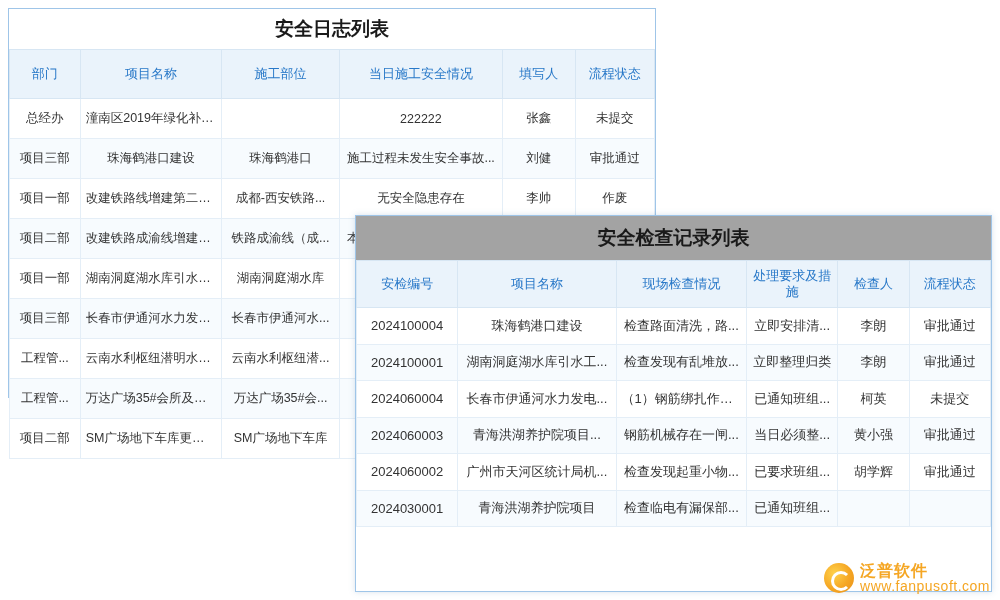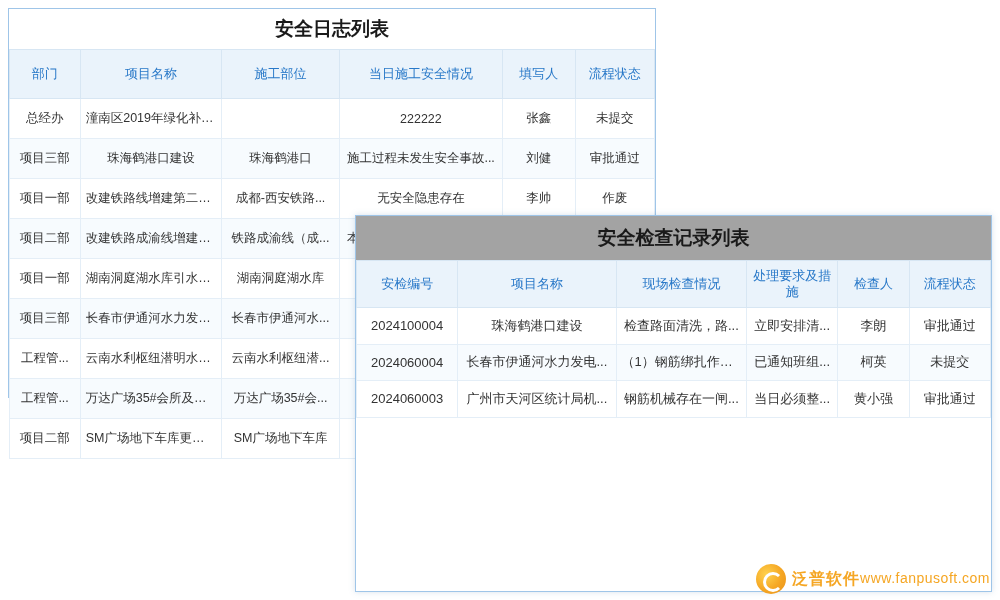--- a/index.html
+++ b/index.html
@@ -144,21 +144,21 @@
   }
   .wm-logo::after {
     content: "";
     position: absolute;
     left: 7px; top: 8px;
     width: 14px; height: 14px;
     border: 3px solid #ffffff;
     border-radius: 50%;
     border-right-color: transparent;
   }
-  .wm-text { display: flex; flex-direction: row; line-height: 1.05; }
+  .wm-text { display: flex; flex-direction: column; line-height: 1.05; }
   .wm-cn { font-size: 16px; font-weight: bold; color: #f5a623; letter-spacing: 1px; }
   .wm-en { font-size: 14px; color: #f5a623; letter-spacing: 0.5px; }
 </style>
 </head>
 <body>
 
 <div class="root">
 
   <div class="panel1">
     <div class="title-bar">安全日志列表</div>
@@ -282,34 +282,58 @@
       <tbody id="p2body">
           <tr>
             <td class="code">2024100004</td>
             <td class="link">珠海鹤港口建设</td>
             <td class="sit">检查路面清洗，路...</td>
             <td class="meas">立即安排清...</td>
             <td class="person">李朗</td>
             <td class="st-pass">审批通过</td>
           </tr>
           <tr>
+            <td class="code">2024100001</td>
+            <td class="link">湖南洞庭湖水库引水工...</td>
+            <td class="sit">检查发现有乱堆放...</td>
+            <td class="meas">立即整理归类</td>
+            <td class="person">李朗</td>
+            <td class="st-pass">审批通过</td>
+          </tr>
+          <tr>
             <td class="code">2024060004</td>
             <td class="link">长春市伊通河水力发电...</td>
             <td class="sit">（1）钢筋绑扎作业...</td>
             <td class="meas">已通知班组...</td>
             <td class="person">柯英</td>
             <td class="st-none">未提交</td>
           </tr>
           <tr>
             <td class="code">2024060003</td>
-            <td class="link">广州市天河区统计局机...</td>
+            <td class="link">青海洪湖养护院项目...</td>
             <td class="sit">钢筋机械存在一闸...</td>
             <td class="meas">当日必须整...</td>
             <td class="person">黄小强</td>
             <td class="st-pass">审批通过</td>
+          </tr>
+          <tr>
+            <td class="code">2024060002</td>
+            <td class="link">广州市天河区统计局机...</td>
+            <td class="sit">检查发现起重小物...</td>
+            <td class="meas">已要求班组...</td>
+            <td class="person">胡学辉</td>
+            <td class="st-pass">审批通过</td>
+          </tr>
+          <tr>
+            <td class="code">2024030001</td>
+            <td class="link">青海洪湖养护院项目</td>
+            <td class="sit">检查临电有漏保部...</td>
+            <td class="meas">已通知班组...</td>
+            <td class="person"></td>
+            <td class=""></td>
           </tr>
         </tbody>
     </table>
   </div>
 
   <div class="watermark">
     <div class="wm-logo"></div>
     <div class="wm-text">
       <span class="wm-cn">泛普软件</span>
       <span class="wm-en">www.fanpusoft.com</span>

